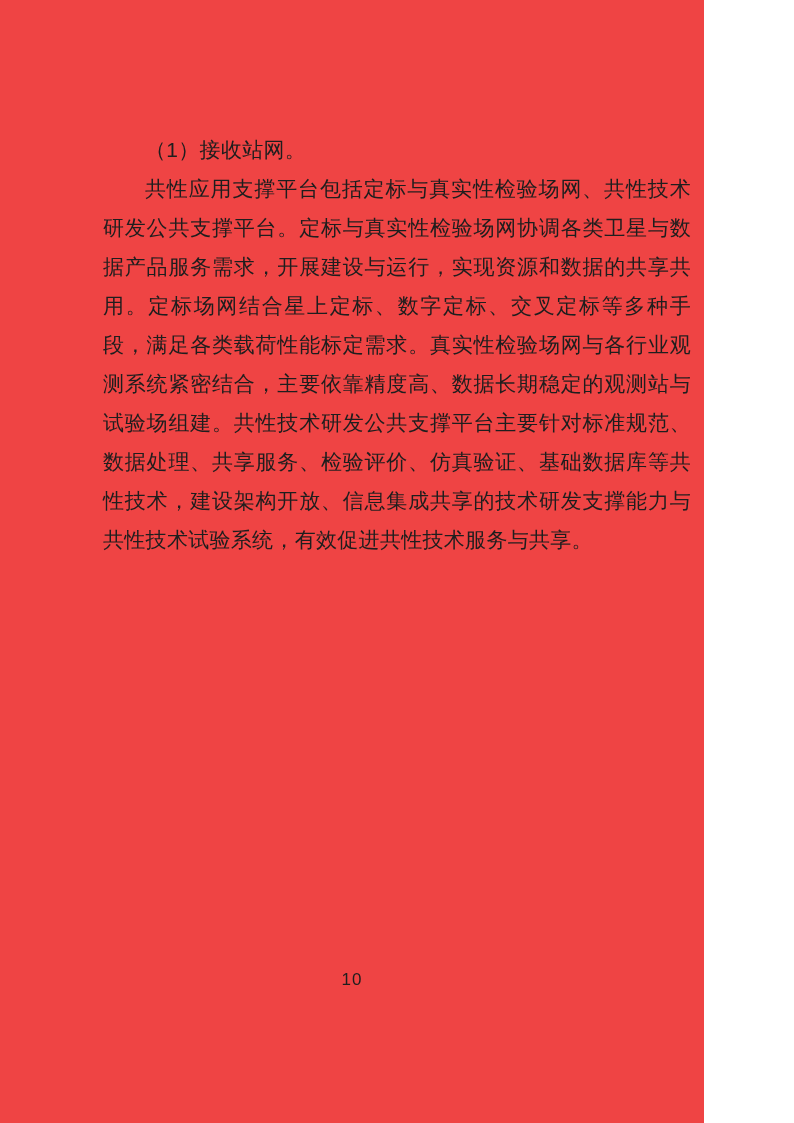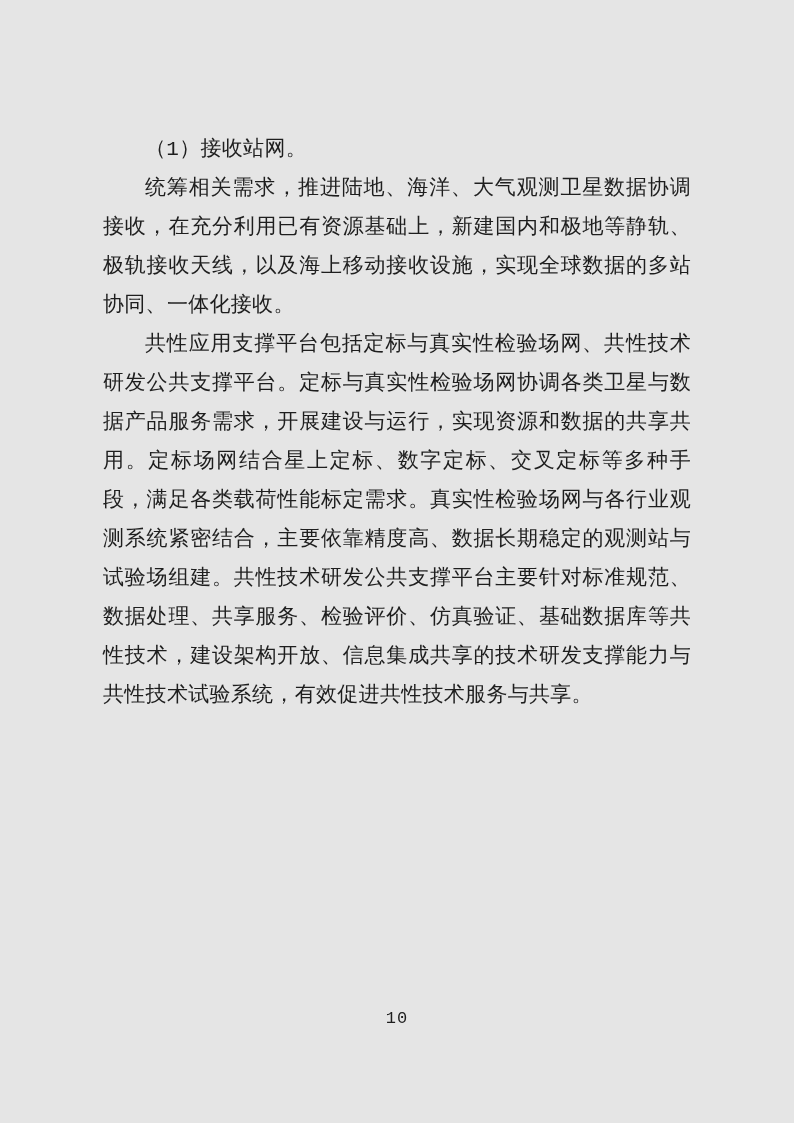--- a/index.html
+++ b/index.html
@@ -2,25 +2,25 @@
 <html><head>
 <meta charset="utf-8">
 <style>
   html, body {
     margin: 0;
     padding: 0;
     background: #ffffff;
   }
   .page {
     position: relative;
-    width: 794px;
+    width: 704px;
     height: 1123px;
-    background: #e5e5e5;
+    background: #ef4444;
     overflow: hidden;
-    font-family: Liberation Mono, monospace;
+    font-family: Liberation Sans, sans-serif;
     color: #1e1e1e;
   }
   .content {
     position: absolute;
     left: 103px;
     top: 130px;
     width: 588px;
   }
   .doc-para {
     margin: 0;
@@ -30,35 +30,34 @@
     text-align: justify;
     text-justify: inter-ideograph;
     text-indent: 2em;
     letter-spacing: 0.3px;
     word-break: break-all;
     overflow-wrap: anywhere;
   }
   .page-footer {
     position: absolute;
     left: 0;
-    top: 1009px;
+    top: 970px;
     width: 100%;
     text-align: center;
   }
   .page-number {
     font-size: 17px;
     color: #1e1e1e;
     letter-spacing: 1px;
   }
 </style>
 </head>
 <body>
 
 <div class="page">
   <div class="content">
     <p class="doc-para">（1）接收站网。</p>
-    <p class="doc-para">统筹相关需求，推进陆地、海洋、大气观测卫星数据协调接收，在充分利用已有资源基础上，新建国内和极地等静轨、极轨接收天线，以及海上移动接收设施，实现全球数据的多站协同、一体化接收。</p>
     <p class="doc-para">共性应用支撑平台包括定标与真实性检验场网、共性技术研发公共支撑平台。定标与真实性检验场网协调各类卫星与数据产品服务需求，开展建设与运行，实现资源和数据的共享共用。定标场网结合星上定标、数字定标、交叉定标等多种手段，满足各类载荷性能标定需求。真实性检验场网与各行业观测系统紧密结合，主要依靠精度高、数据长期稳定的观测站与试验场组建。共性技术研发公共支撑平台主要针对标准规范、数据处理、共享服务、检验评价、仿真验证、基础数据库等共性技术，建设架构开放、信息集成共享的技术研发支撑能力与共性技术试验系统，有效促进共性技术服务与共享。</p>
   </div>
   <div class="page-footer">
     <span class="page-number">10</span>
   </div>
 </div>
 
 </body></html>

